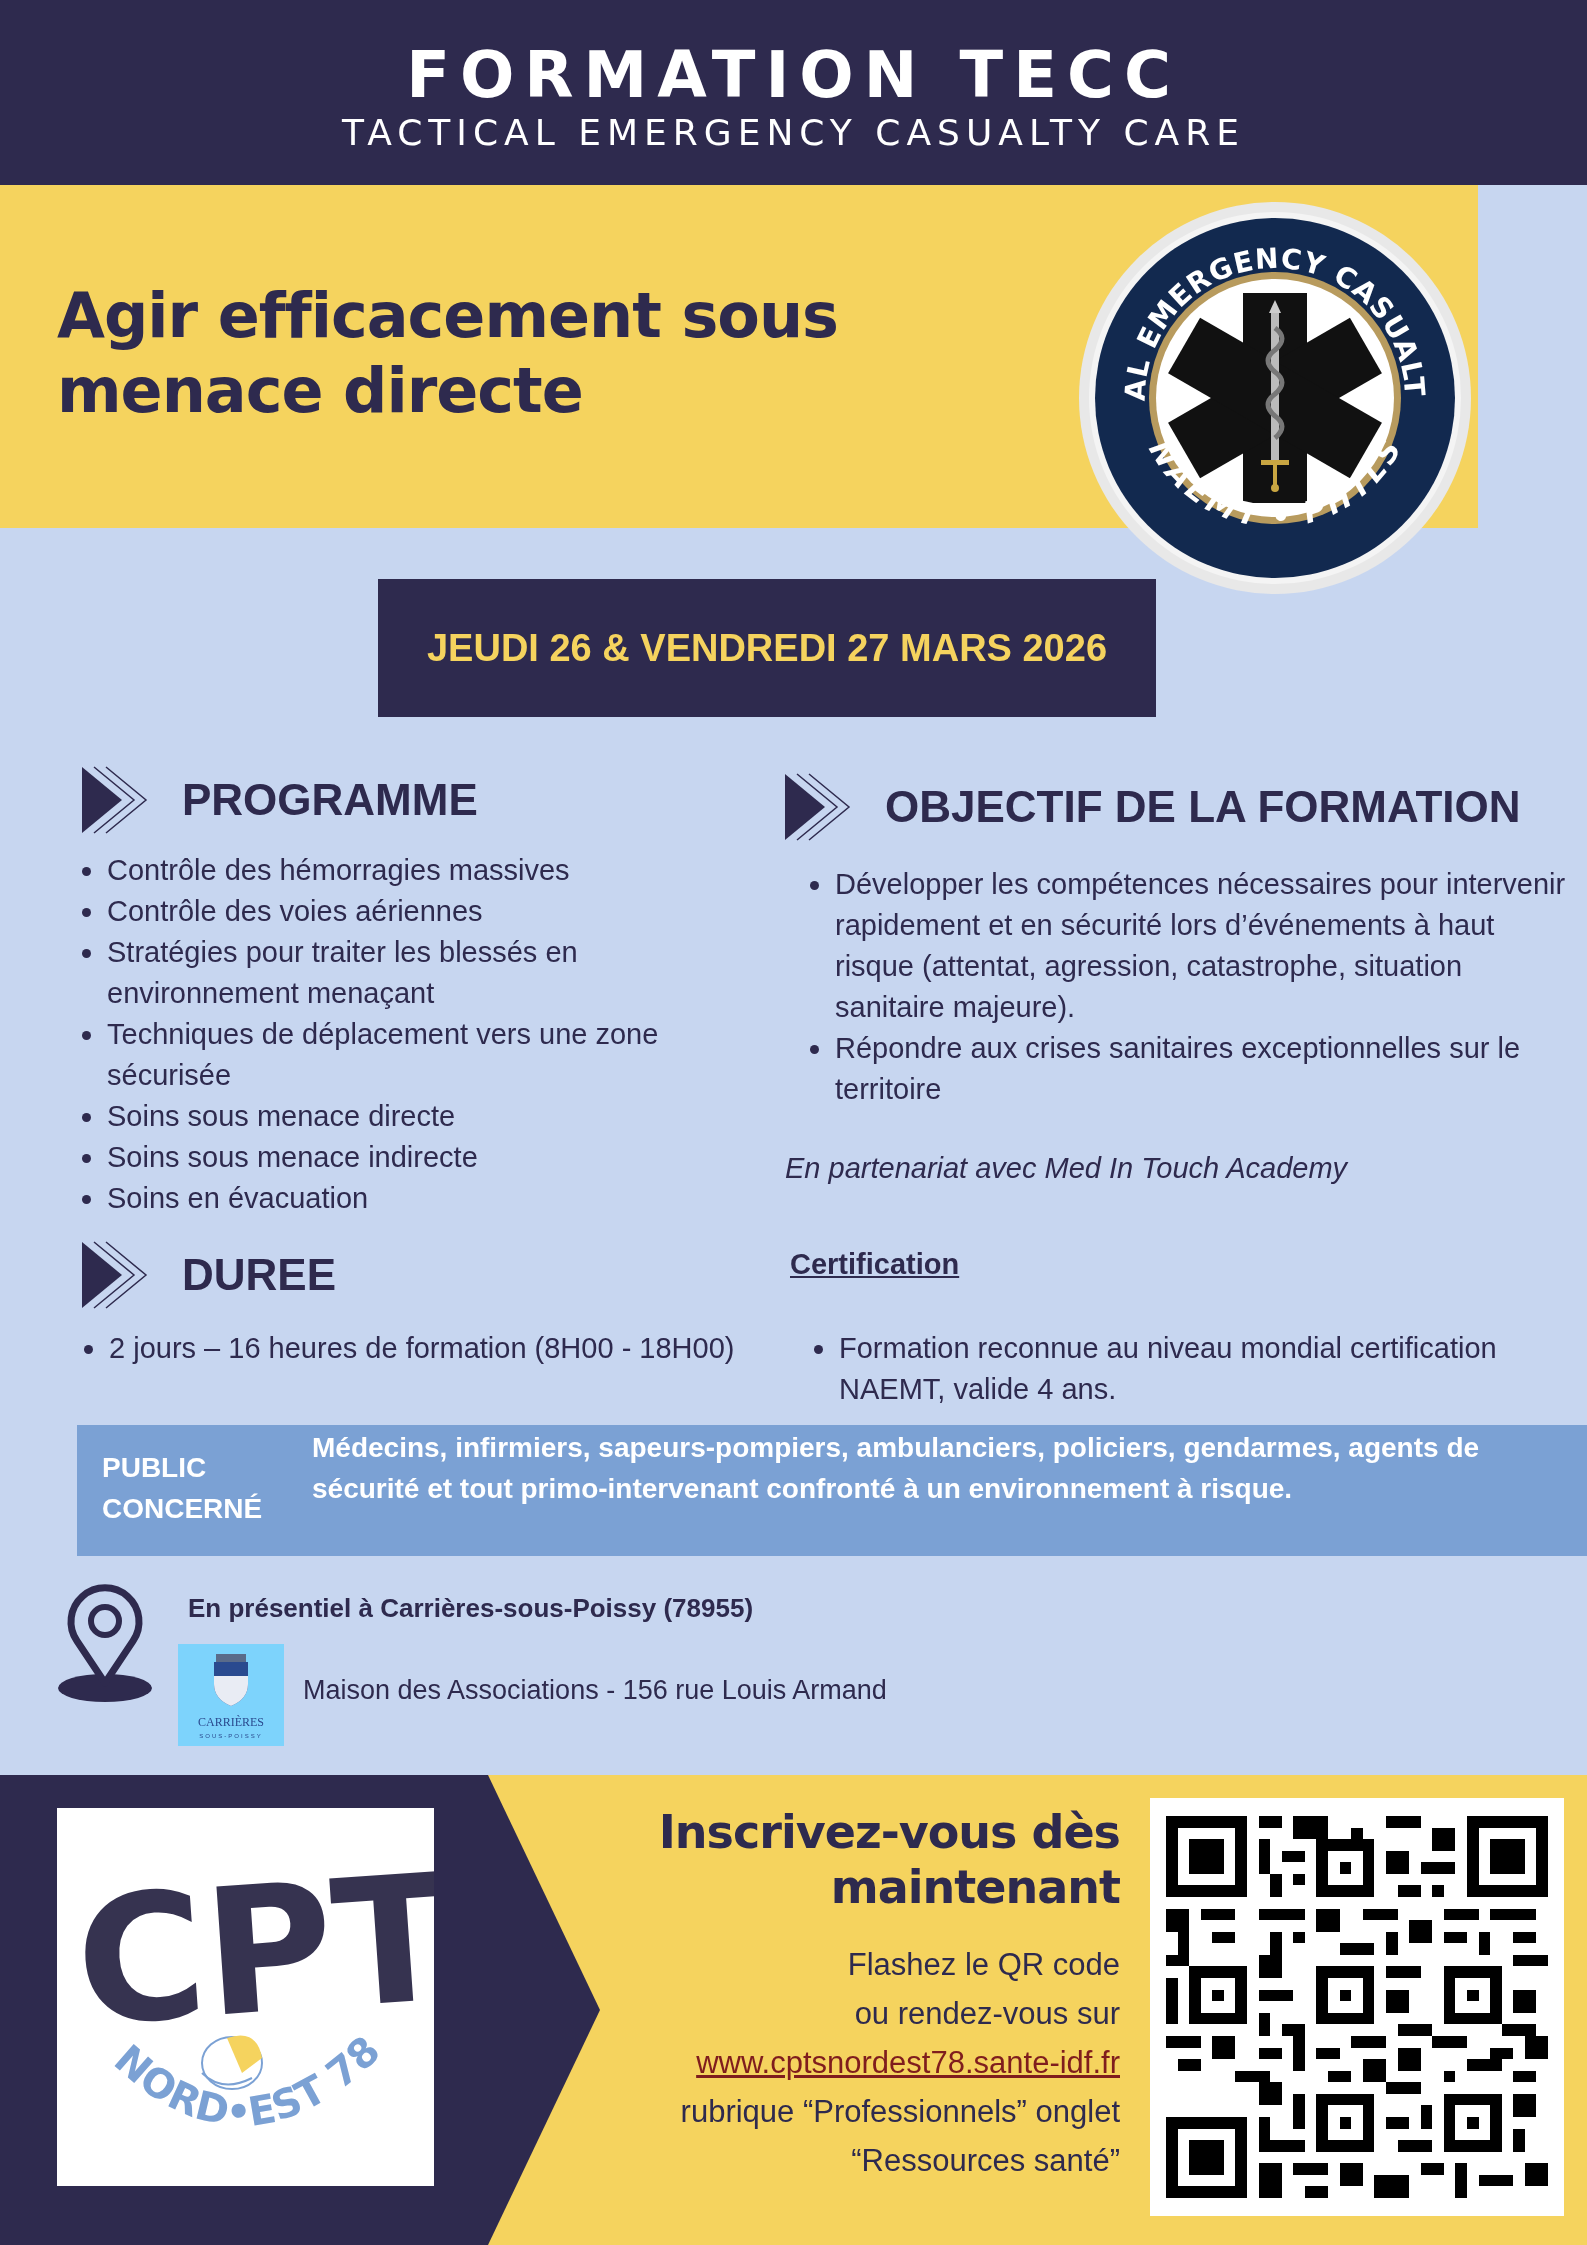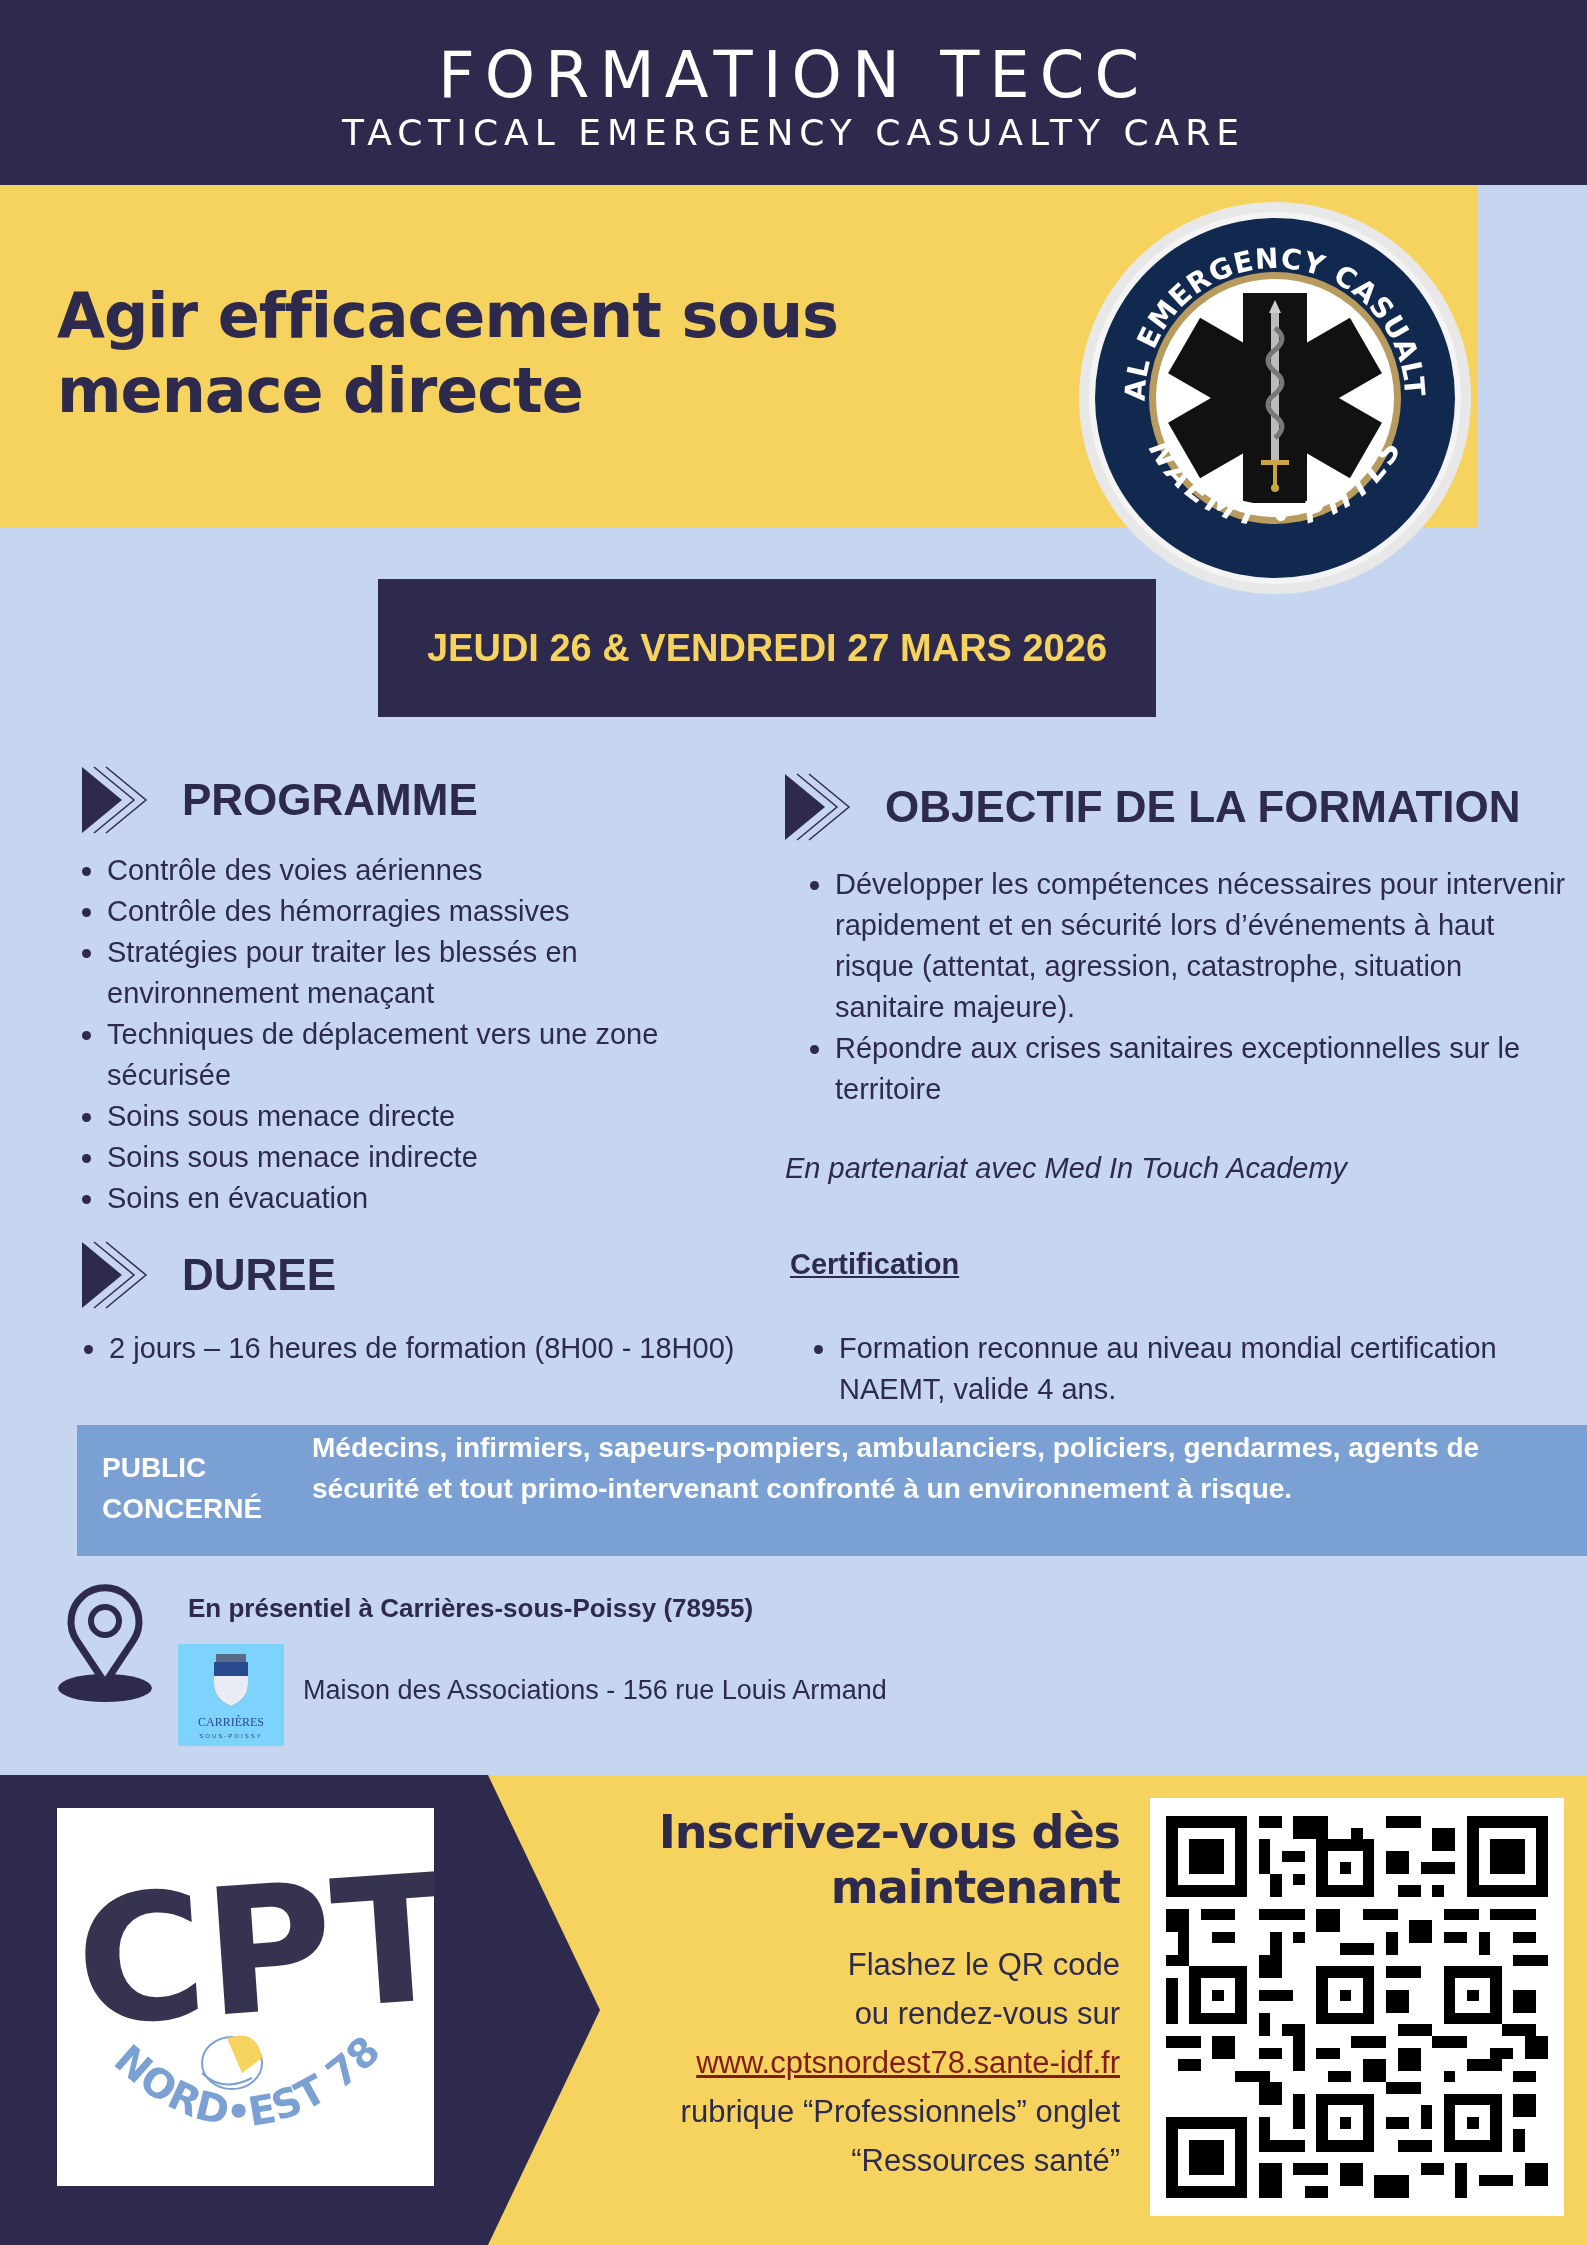--- a/index.html
+++ b/index.html
@@ -8,21 +8,21 @@
     position: relative;
     background: #c7d6f0;
     font-family: "DejaVu Sans", "Liberation Sans", sans-serif;
     color: #2e2a4e;
     overflow: hidden;
   }
   .abs { position: absolute; }
 
   
   .header { left: 0; top: 0; width: 1587px; height: 185px; background: #2e2a4e; text-align: center; color: #fff; }
-  .header .title { position: absolute; left: 0; right: 0; top: 38px; font-size: 64px; font-weight: normal; letter-spacing: 10px; font-family: "DejaVu Sans", sans-serif; }
+  .header .title { position: absolute; left: 0; right: 0; top: 38px; font-size: 64px; font-weight: bold; letter-spacing: 10px; font-family: "DejaVu Sans", sans-serif; }
   .header .subtitle { position: absolute; left: 0; right: 0; top: 112px; font-size: 36px; letter-spacing: 6px; font-weight: normal; font-family: "DejaVu Sans", sans-serif; }
 
   
   .hero { left: 0; top: 185px; width: 1478px; height: 343px; background: #f5d35e; }
   .hero .tagline { position: absolute; left: 57px; top: 80px; width: 900px; font-size: 62px; line-height: 75px; font-weight: bold; color: #2e2a4e; font-family: "DejaVu Sans", sans-serif; letter-spacing: -1px; margin-top: 13px; }
 
   
   .badge { left: 1075px; top: 198px; width: 400px; height: 400px; }
 
   
@@ -125,22 +125,22 @@
 
 <div class="abs sec-head prog-head">
   <svg class="chev" viewBox="0 0 80 70">
     <polygon points="2,2 42,35 2,68" fill="#2e2a4e"></polygon>
     <polyline points="14,2 54,35 14,68" fill="none" stroke="#2e2a4e" stroke-width="1.5"></polyline>
     <polyline points="26,2 66,35 26,68" fill="none" stroke="#2e2a4e" stroke-width="1.5"></polyline>
   </svg>
   <span class="label">PROGRAMME</span>
 </div>
 <ul class="abs bullets prog-list">
+  <li>Contrôle des hémorragies massives</li>
   <li>Contrôle des voies aériennes</li>
-  <li>Contrôle des hémorragies massives</li>
   <li>Stratégies pour traiter les blessés en environnement menaçant</li>
   <li>Techniques de déplacement vers une zone sécurisée</li>
   <li>Soins sous menace directe</li>
   <li>Soins sous menace indirecte</li>
   <li>Soins en évacuation</li>
 </ul>
 
 <div class="abs sec-head obj-head">
   <svg class="chev" viewBox="0 0 80 70">
     <polygon points="2,2 42,35 2,68" fill="#2e2a4e"></polygon>

